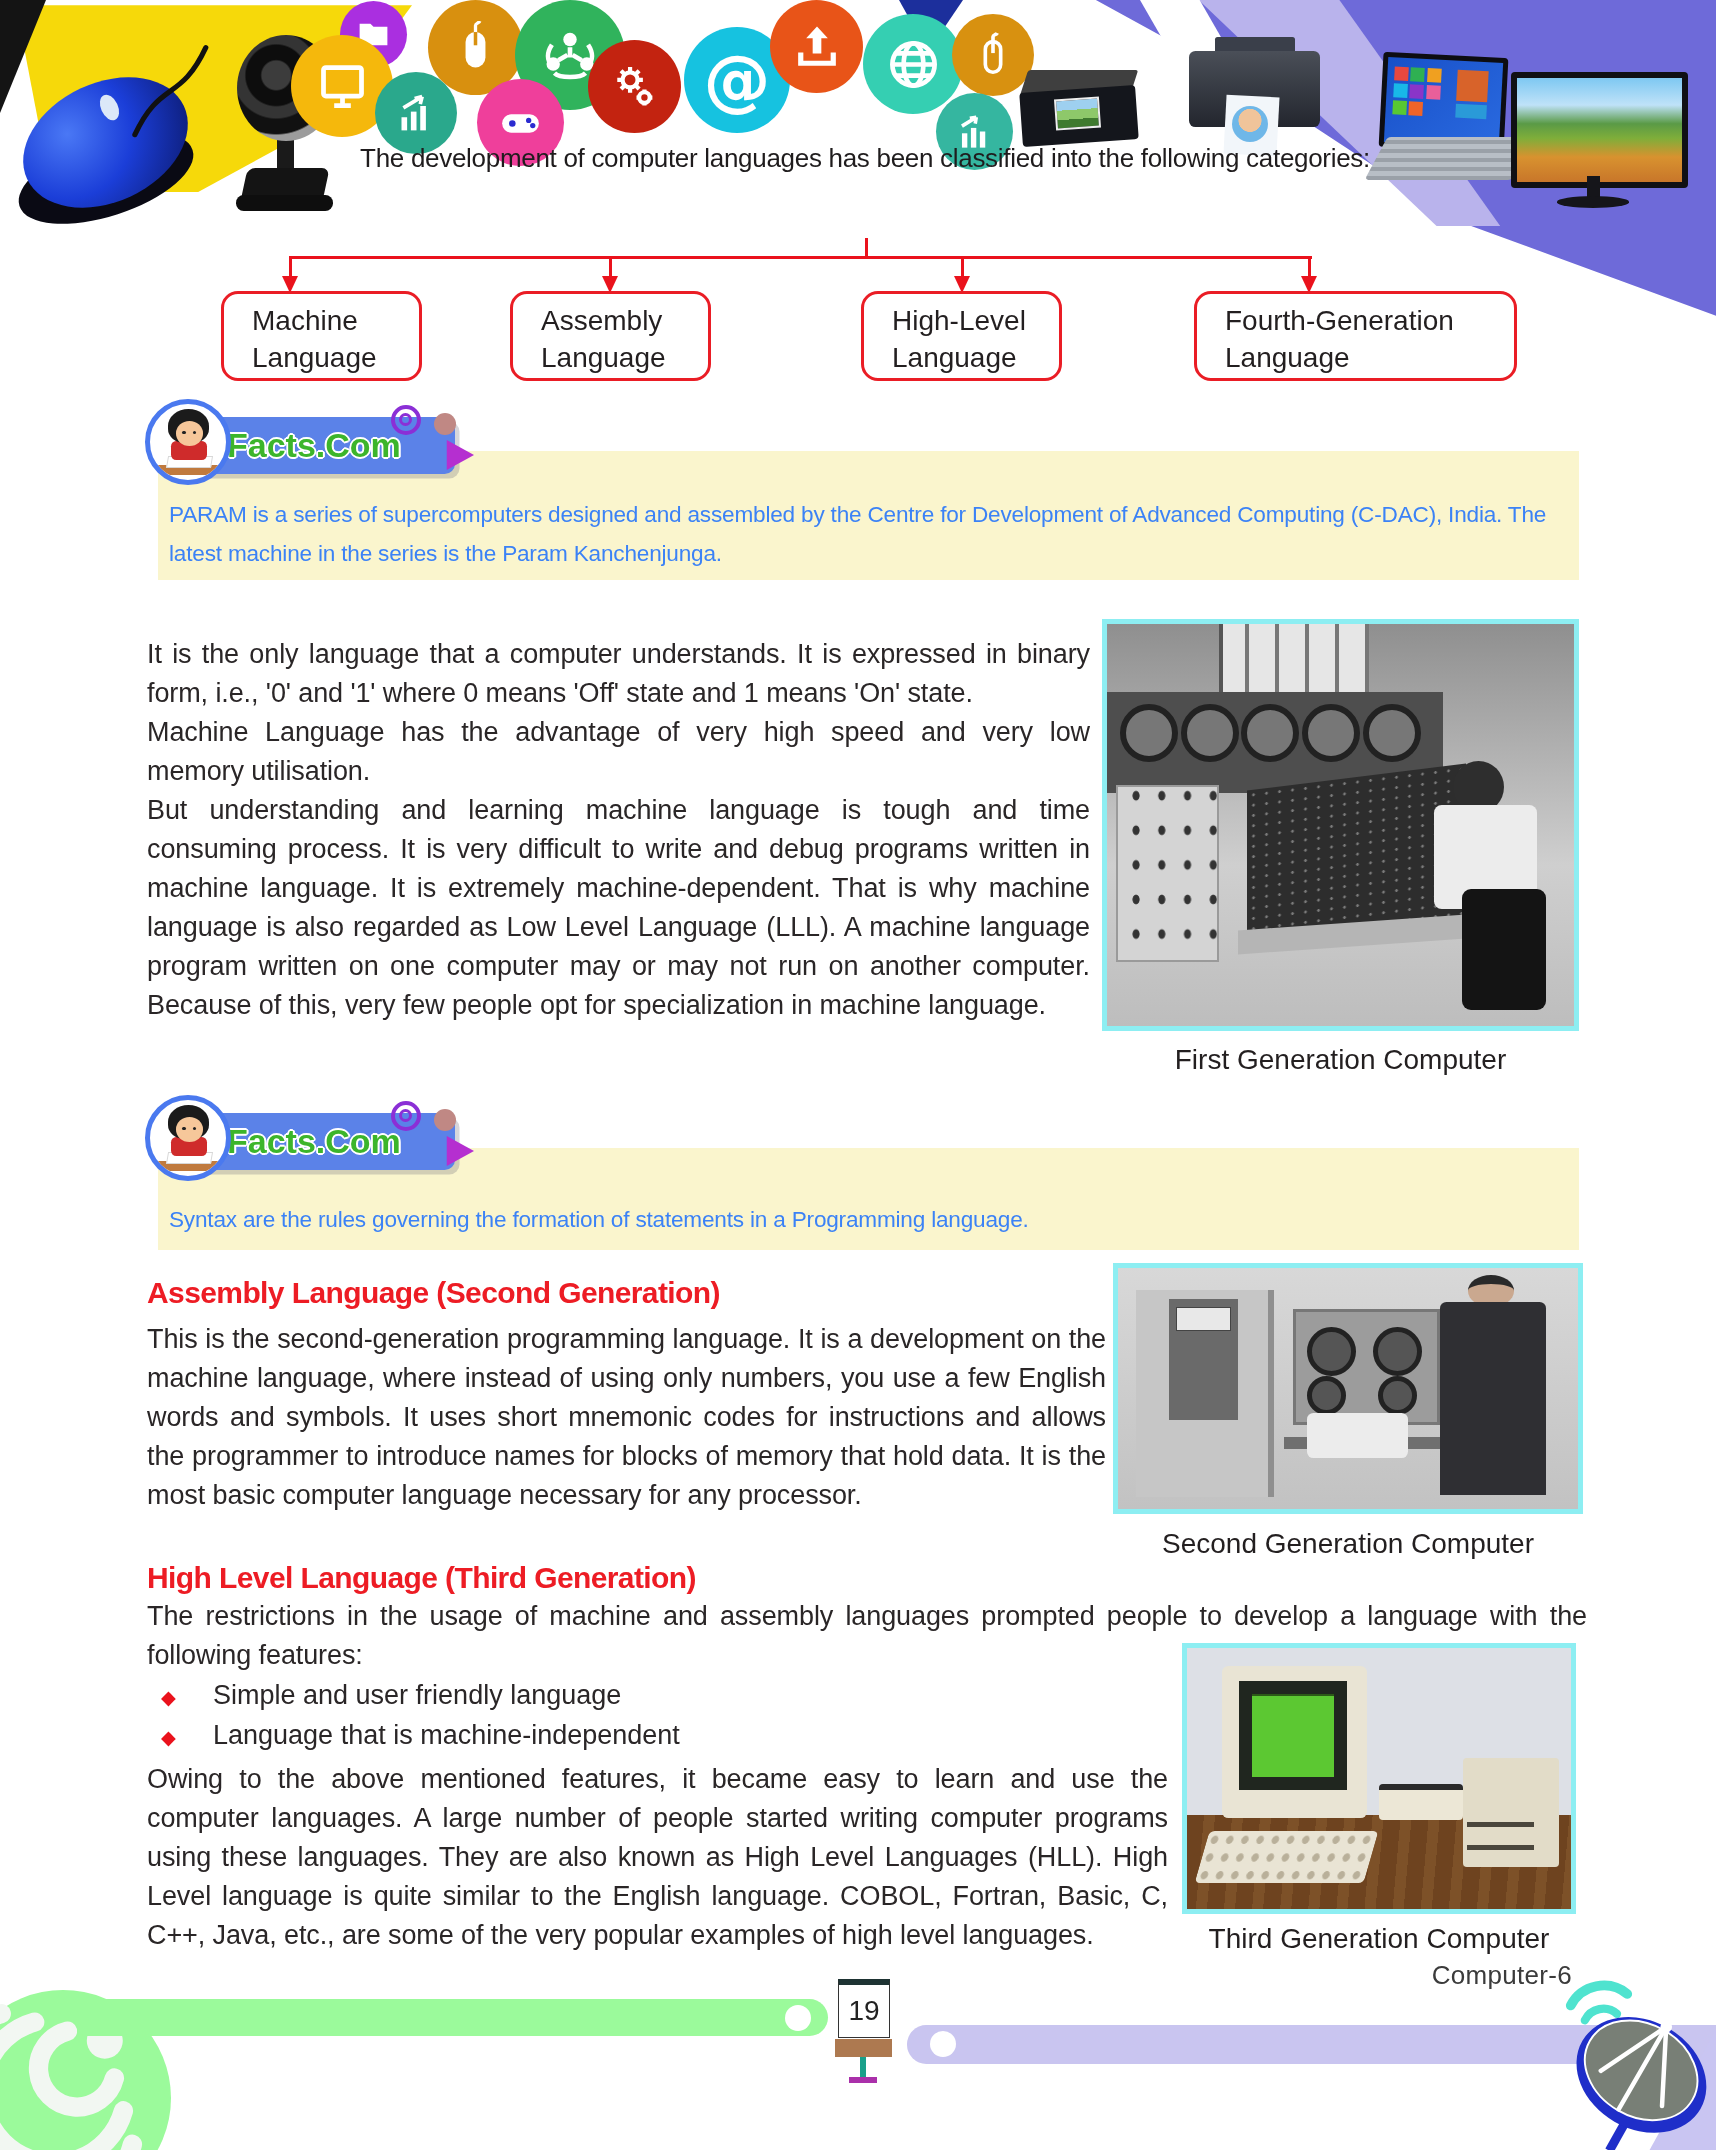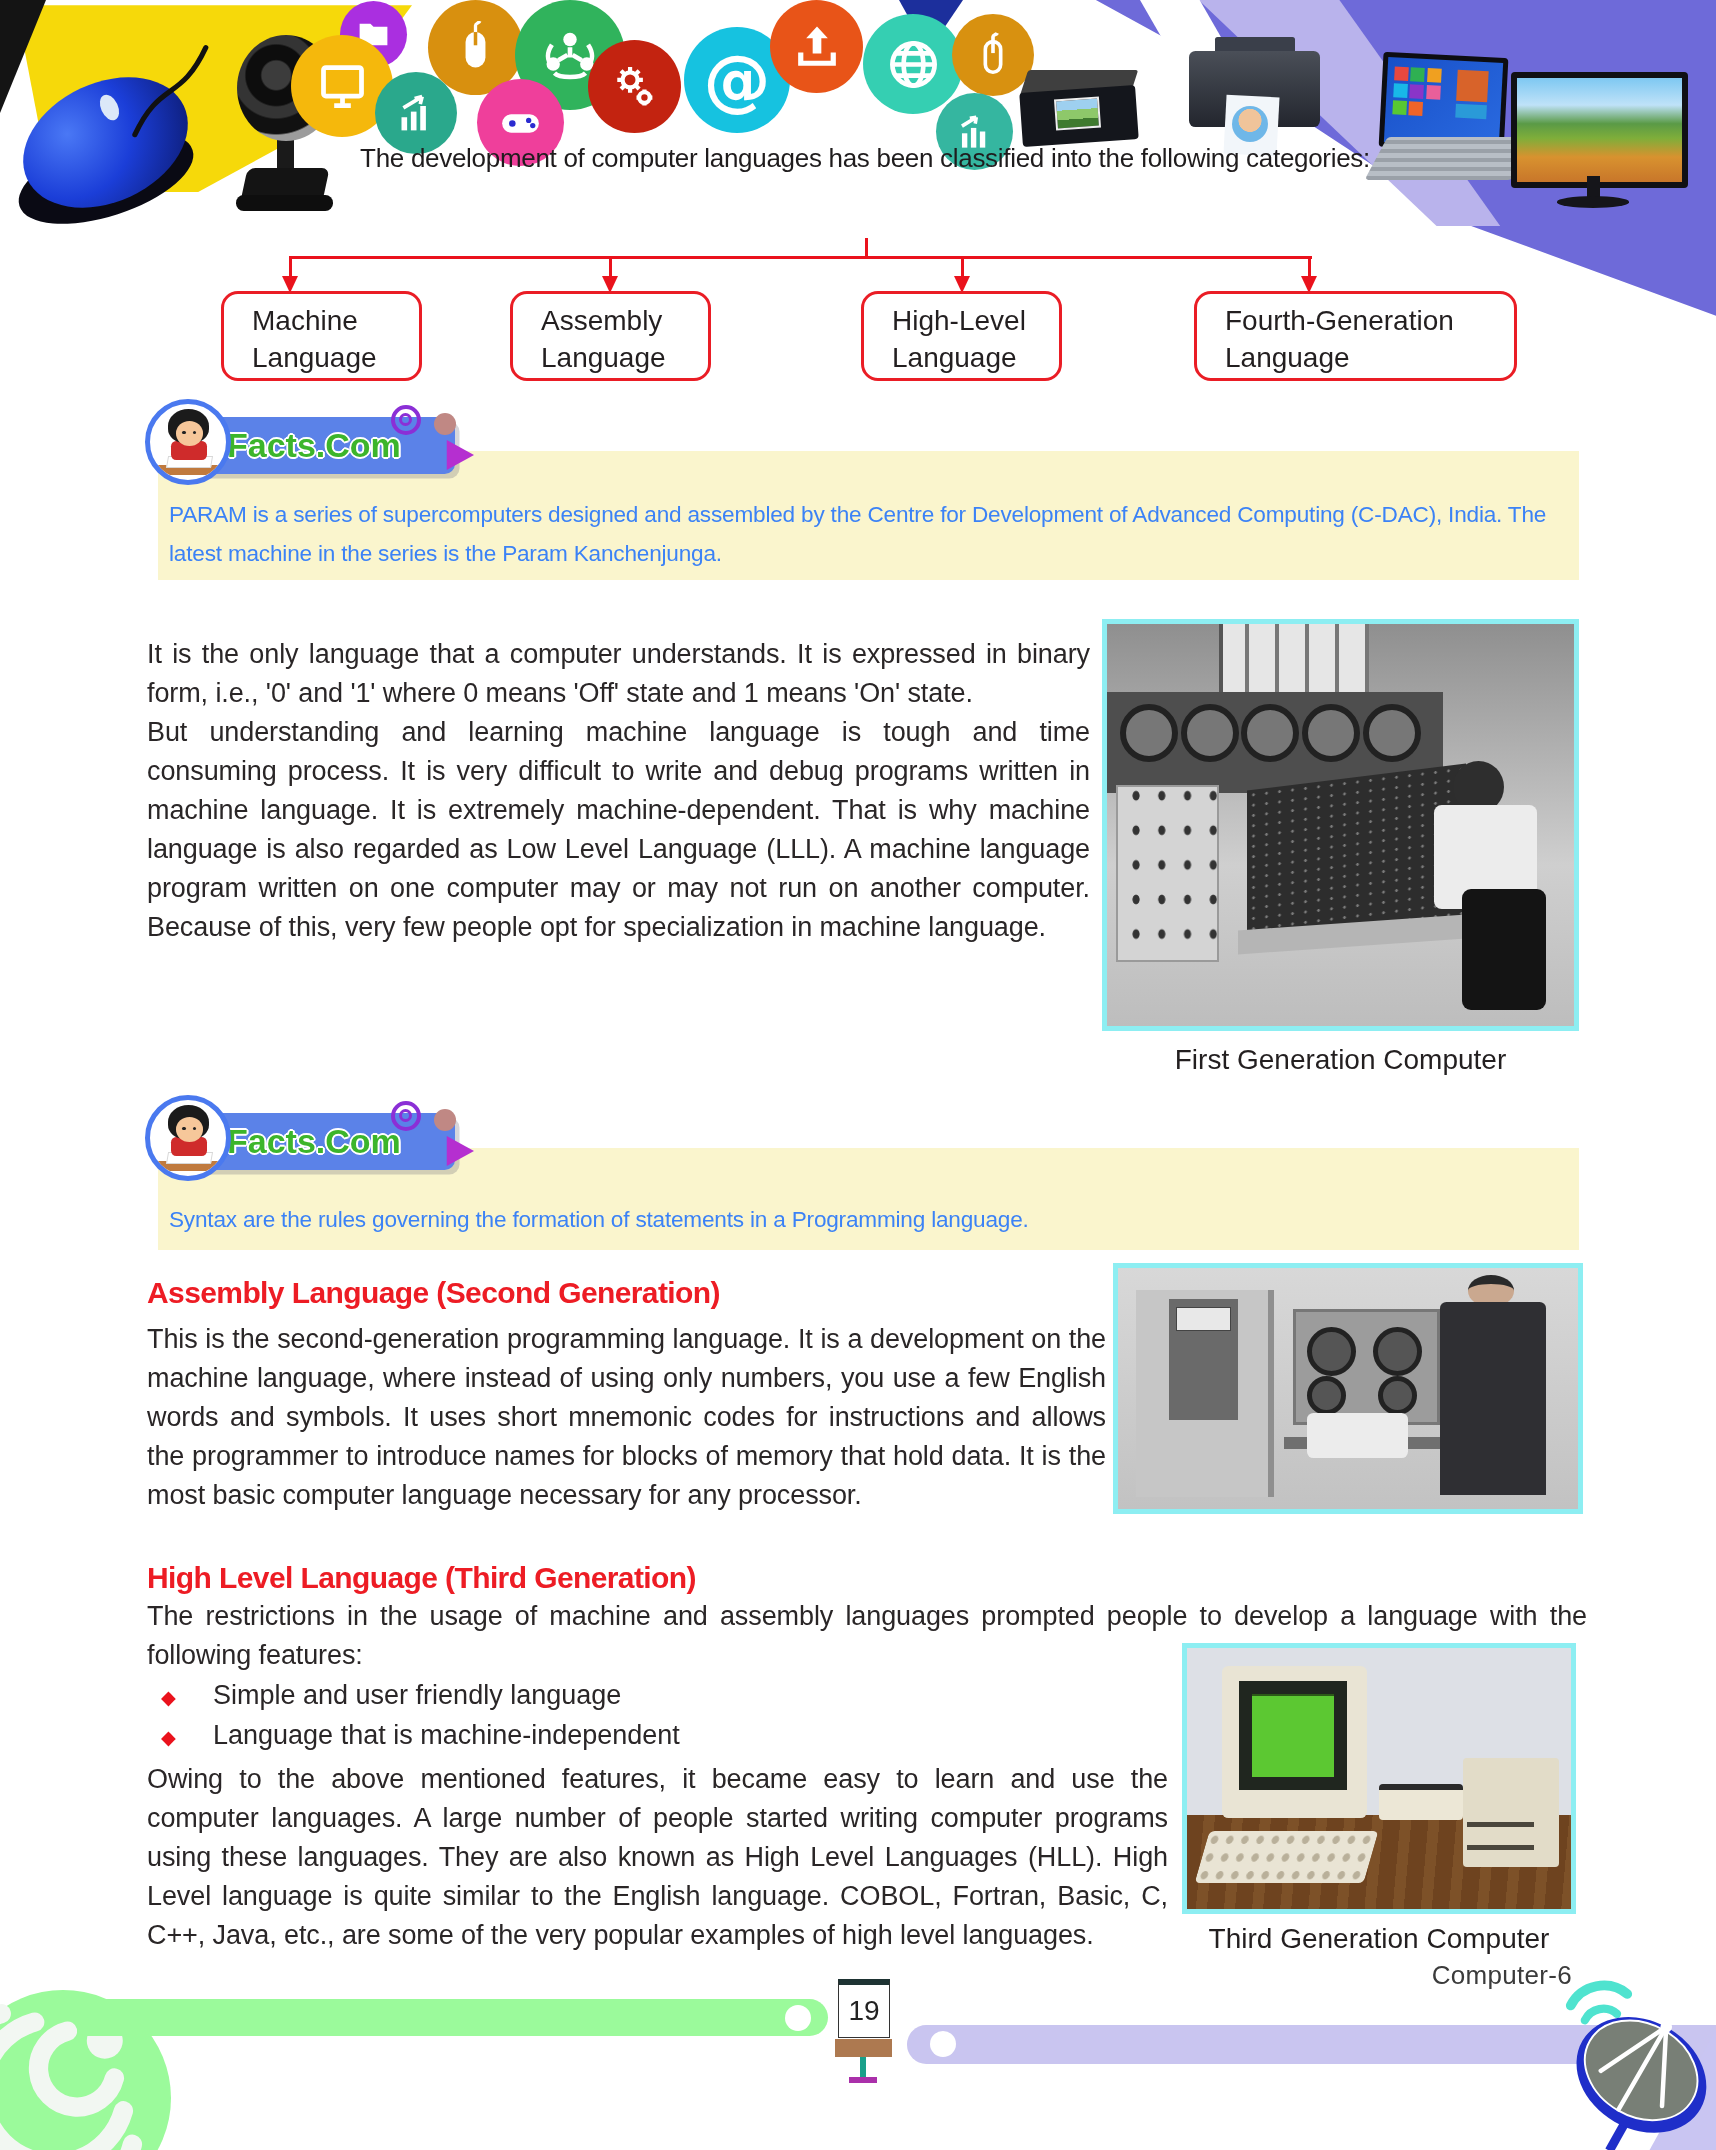--- a/index.html
+++ b/index.html
@@ -317,20 +317,21 @@
       <div class="abs boy-hair"></div>
       <div class="abs boy-face">
         <span class="abs boy-eye" style="left:6.4px;top:10.3px;"></span>
           <span class="abs boy-eye" style="left:17px;top:10.3px;"></span>
       </div>
     </div>
   </div>
 
   <div class="abs body-text" style="left:147px;top:635px;width:943px;">
     <p>It is the only language that a computer understands. It is expressed in binary form, i.e., '0' and '1' where 0 means 'Off' state and 1 means 'On' state.</p>
+    <p>Machine Language has the advantage of very high speed and very low memory utilisation.</p>
     <p>But understanding and learning machine language is tough and time consuming process. It is very difficult to write and debug programs written in machine language. It is extremely machine-dependent. That is why machine language is also regarded as Low Level Language (LLL). A machine language program written on one computer may or may not run on another computer. Because of this, very few people opt for specialization in machine language.</p>
   </div>
   <div class="abs photo" style="left:1102px;top:619px;width:477px;height:412px;">
     <div class="abs p1-wall"></div>
     <div class="abs p1-window"></div>
     <div class="abs p1-tapes">
       <div class="reel" style="left:4%;top:12%;width:58px;height:58px;"></div>
       <div class="reel" style="left:22%;top:12%;width:58px;height:58px;"></div>
       <div class="reel" style="left:40%;top:12%;width:58px;height:58px;"></div>
       <div class="reel" style="left:58%;top:12%;width:58px;height:58px;"></div>
@@ -380,20 +381,21 @@
       <div class="reel" style="left:8%;top:14%;width:49px;height:49px;border-width:5.2px;background:#555;"></div>
       <div class="reel" style="left:55%;top:14%;width:49px;height:49px;border-width:5.2px;background:#555;"></div>
       <div class="reel" style="left:8%;top:58%;width:39px;height:39px;border-width:5.2px;background:#555;"></div>
       <div class="reel" style="left:58%;top:58%;width:39px;height:39px;border-width:5.2px;background:#555;"></div>
     </div>
     <div class="abs p2-desk"></div>
     <div class="abs p2-type"></div>
     <div class="abs p2-head"></div>
     <div class="abs p2-coat"></div>
   </div>
+  <div class="abs caption" style="left:1113px;top:1528px;width:470px;">Second Generation Computer</div>
 
   <div class="abs section-heading" style="left:147px;top:1561px;">High Level Language (Third Generation)</div>
   <div class="abs body-text" style="left:147px;top:1597px;width:1440px;">The restrictions in the usage of machine and assembly languages prompted people to develop a language with the following features:</div>
   <div class="abs bullet-row" style="left:161px;top:1680px;width:966px;">
     <span class="bullet-marker">◆</span>
     <span class="bullet-label">Simple and user friendly language</span>
   </div>
   <div class="abs bullet-row" style="left:161px;top:1720px;width:966px;">
     <span class="bullet-marker">◆</span>
     <span class="bullet-label">Language that is machine-independent</span>

